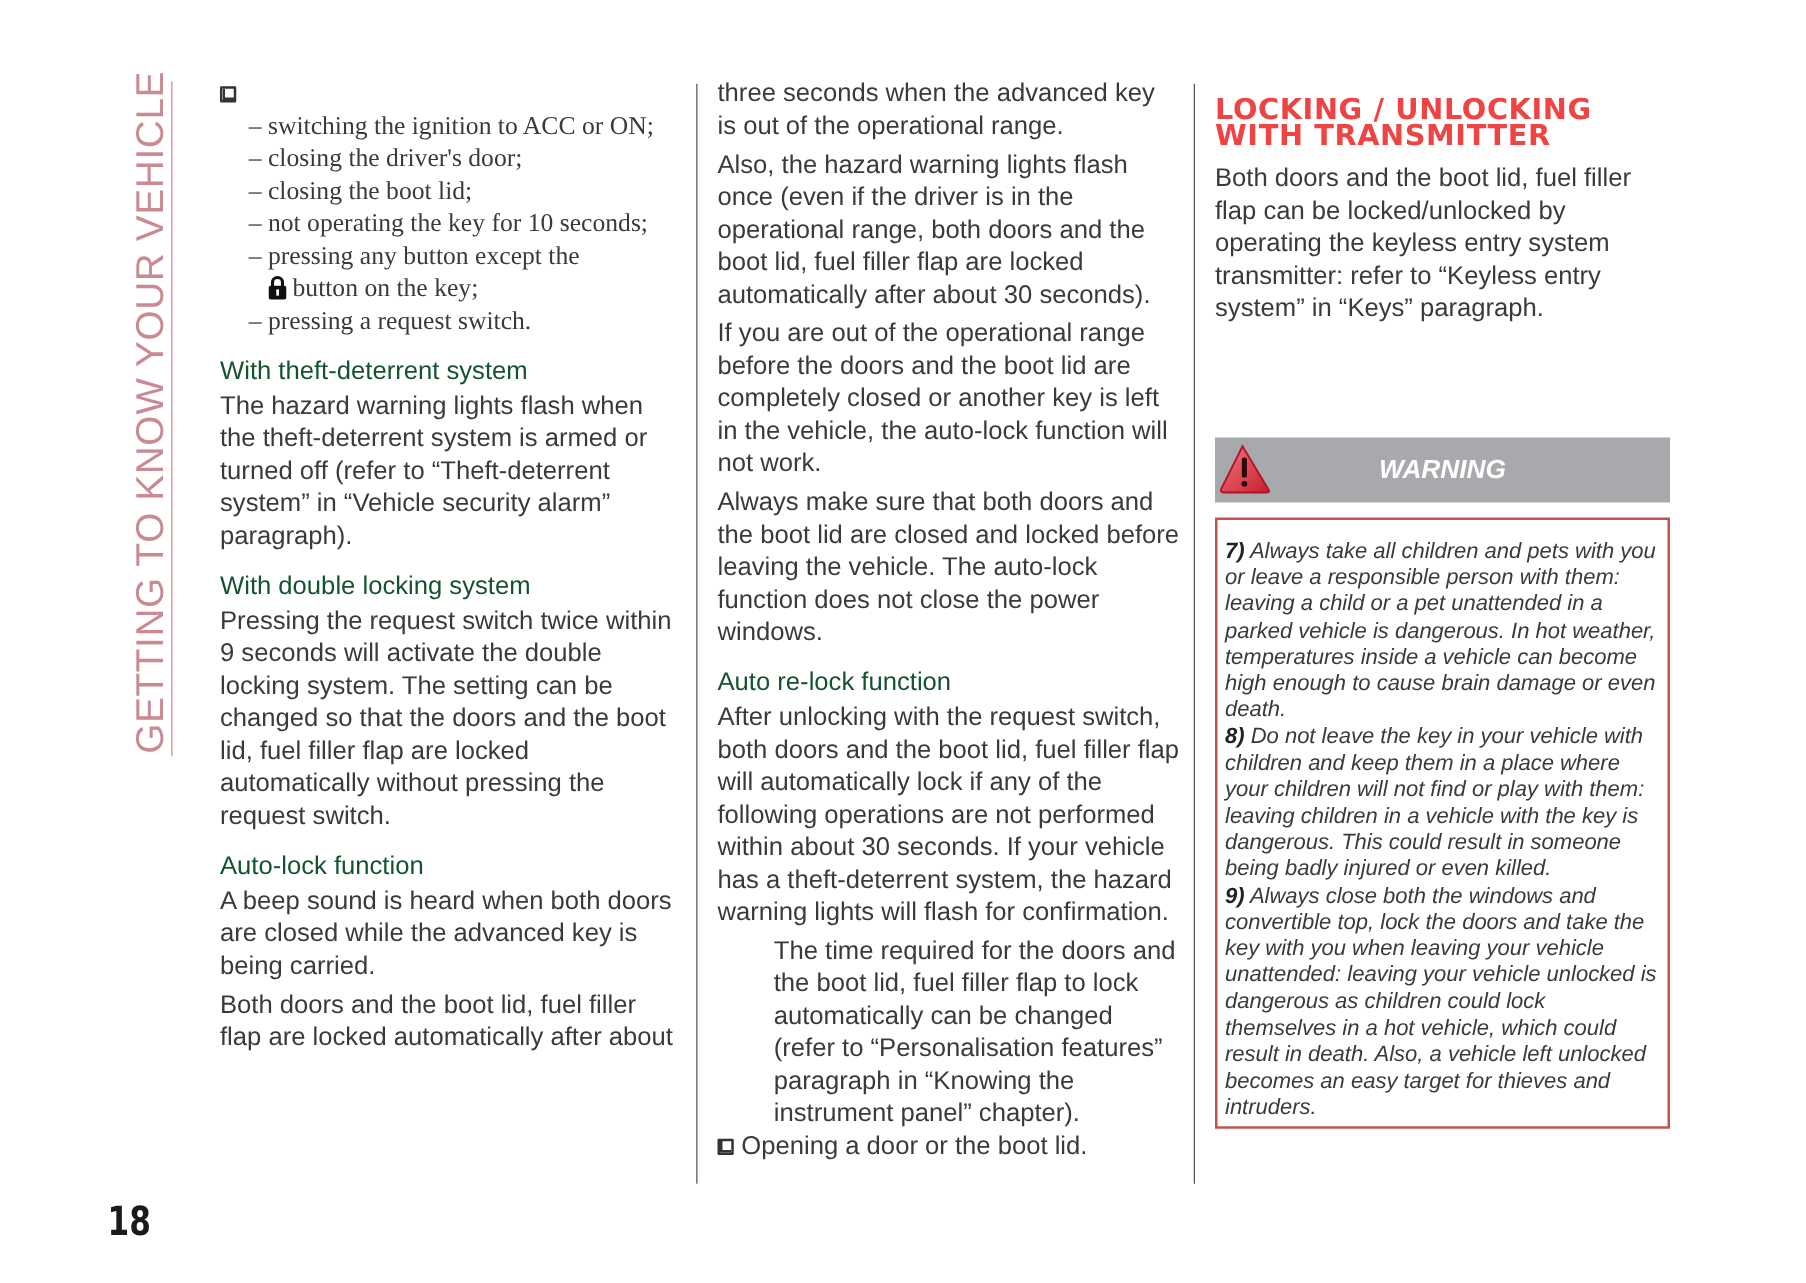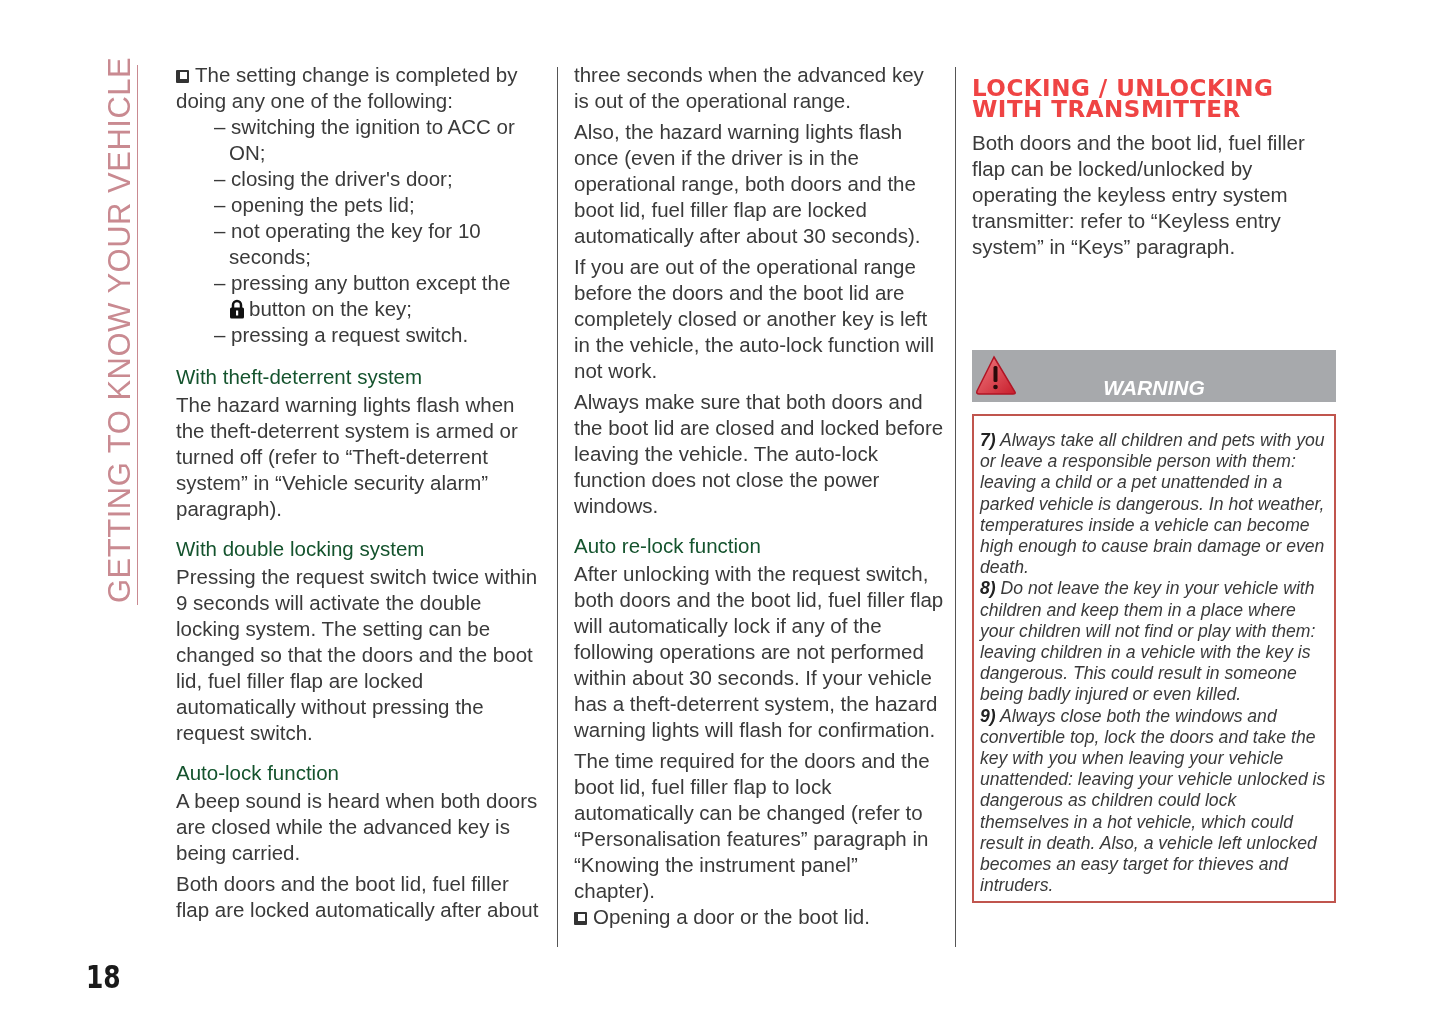--- a/index.html
+++ b/index.html
@@ -11,28 +11,28 @@
      font-size: 31px; color: #c98a91; letter-spacing: 0.5px; line-height: 40px; white-space: nowrap;
      text-align: right; padding-right: 0; }
   .side-rule { position: absolute; left: 137px; top: 65px; width: 1px; height: 540px; background: #c98a91; }
   .col-rule { position: absolute; width: 1px; background: #555; }
   .col { position: absolute; top: 62px; font-size: 20.5px; line-height: 26px; }
   .col p { margin: 0 0 5px 0; }
   .col .h { color: #14532d; font-weight: normal; font-size: 20.5px; margin: 14px 0 2px 0; }
   .box-bullet { display: inline-block; width: 13px; height: 13px; border: 2px solid #333;
      border-radius: 1px; margin-right: 6px; position: relative; top: 1px; box-sizing: border-box;
      box-shadow: 2px -2px 0 0 #333 inset; }
-  .dash-list { margin: 16px; padding: 0; list-style: none; }
+  .dash-list { margin: 1px; padding: 0; list-style: none; font-family: Liberation Serif, serif; }
   .dash-list li { padding-left: 37px; text-indent: -15px; }
   .lock-icon { display: inline-block; width: 16px; height: 20px; vertical-align: -3px; margin-right: 4px; text-indent: 0; }
   .big-h { color: #ef4444; font-weight: 900; font-size: 23px; line-height: 21px; margin: 16px 0 10px 0;
      letter-spacing: 0.5px; font-family: "DejaVu Sans", sans-serif; }
   .warning-bar { position: absolute; left: 972px; top: 350px; width: 364px; height: 52px; background: #a7a9ac; }
   .warning-bar .label { position: absolute; left: 0; right: 0; top: 0; line-height: 52px; text-align: center;
-     padding-left: 0; color: #ffffff; font-weight: bold; font-style: italic; font-size: 21px; margin-top: 12px; }
+     padding-left: 0; color: #ffffff; font-weight: bold; font-style: italic; font-size: 21px; }
   .warning-bar .tri { position: absolute; left: 2px; top: 4px; width: 44px; height: 42px; }
   .warning-box { position: absolute; left: 972px; top: 414px; width: 364px; height: 489px;
      border: 2px solid #c0554e; box-sizing: border-box; padding: 14px 6px 16px 6px;
      font-style: italic; font-size: 17.6px; line-height: 21.2px; color: #3a3a3a; }
   .warning-box p { margin: 0; }
   .warning-box b { font-weight: bold; color: #222; }
   .page-num { position: absolute; left: 86px; top: 958px; font-size: 32px; font-weight: bold;
      color: #1a1a1a; font-family: "DejaVu Sans", sans-serif; transform: scaleX(0.78); transform-origin: 0 0; }
 </style>
 </head>
@@ -40,25 +40,25 @@
 
 <div class="side-title">
   <div class="txt">GETTING TO KNOW YOUR VEHICLE</div>
 </div>
 <div class="side-rule"></div>
 
 <div class="col-rule" style="left:557px; top:67px; height:880px;"></div>
 <div class="col-rule" style="left:955px; top:67px; height:880px;"></div>
 
 <div class="col" style="left:176px; width:370px;">
-  <p><span class="box-bullet"></span><span>The setting change is completed by doing any one of the following:</span></p>
+  <p><span class="box-bullet"></span></p>
   <ul class="dash-list" style="margin-top:-5px;">
     <li>– switching the ignition to ACC or ON;</li>
     <li>– closing the driver's door;</li>
-    <li>– opening the pets lid;</li>
+    <li>– closing the boot lid;</li>
     <li>– not operating the key for 10 seconds;</li>
     <li><span>– pressing any button except the</span><br><svg class="lock-icon" viewBox="0 0 16 20">
           <path d="M4 9 V6 a4 4 0 0 1 8 0 V9" fill="none" stroke="#111" stroke-width="2.5"></path>
           <rect x="1" y="8.5" width="14" height="11" rx="1.5" fill="#111"></rect>
           <rect x="7" y="11.5" width="2.2" height="5" fill="#fff"></rect>
         </svg><span>button on the key;</span></li>
     <li>– pressing a request switch.</li>
   </ul>
   <div class="h">With theft-deterrent system</div>
   <p>The hazard warning lights flash when the theft-deterrent system is armed or turned off (refer to “Theft-deterrent system” in “Vehicle security alarm” paragraph).</p>
@@ -69,21 +69,21 @@
   <p>Both doors and the boot lid, fuel filler flap are locked automatically after about</p>
 </div>
 
 <div class="col" style="left:574px; width:370px;">
   <p>three seconds when the advanced key is out of the operational range.</p>
   <p>Also, the hazard warning lights flash once (even if the driver is in the operational range, both doors and the boot lid, fuel filler flap are locked automatically after about 30 seconds).</p>
   <p>If you are out of the operational range before the doors and the boot lid are completely closed or another key is left in the vehicle, the auto-lock function will not work.</p>
   <p>Always make sure that both doors and the boot lid are closed and locked before leaving the vehicle. The auto-lock function does not close the power windows.</p>
   <div class="h">Auto re-lock function</div>
   <p>After unlocking with the request switch, both doors and the boot lid, fuel filler flap will automatically lock if any of the following operations are not performed within about 30 seconds. If your vehicle has a theft-deterrent system, the hazard warning lights will flash for confirmation.</p>
-  <p style="margin-bottom:0;">The time required for the doors and the boot lid, fuel filler flap to lock automatically can be changed (refer to “Personalisation features” paragraph in “Knowing the instrument panel” chapter).</p>
+  <p style="margin-bottom:0;margin-left:45px;">The time required for the doors and the boot lid, fuel filler flap to lock automatically can be changed (refer to “Personalisation features” paragraph in “Knowing the instrument panel” chapter).</p>
   <p><span class="box-bullet"></span><span>Opening a door or the boot lid.</span></p>
 </div>
 
 <div class="col" style="left:972px; width:364px;">
   <div class="big-h">
     <div>LOCKING / UNLOCKING</div>
     <div>WITH TRANSMITTER</div>
   </div>
   <p>Both doors and the boot lid, fuel filler flap can be locked/unlocked by operating the keyless entry system transmitter: refer to “Keyless entry system” in “Keys” paragraph.</p>
 </div>

